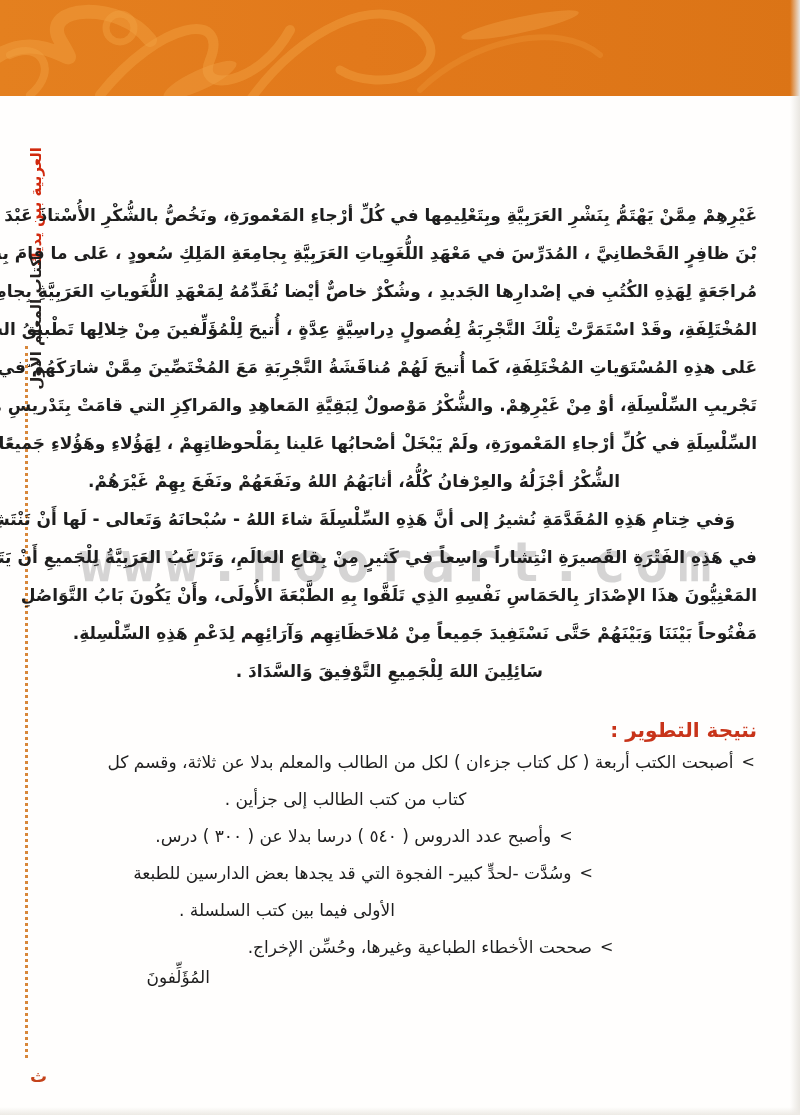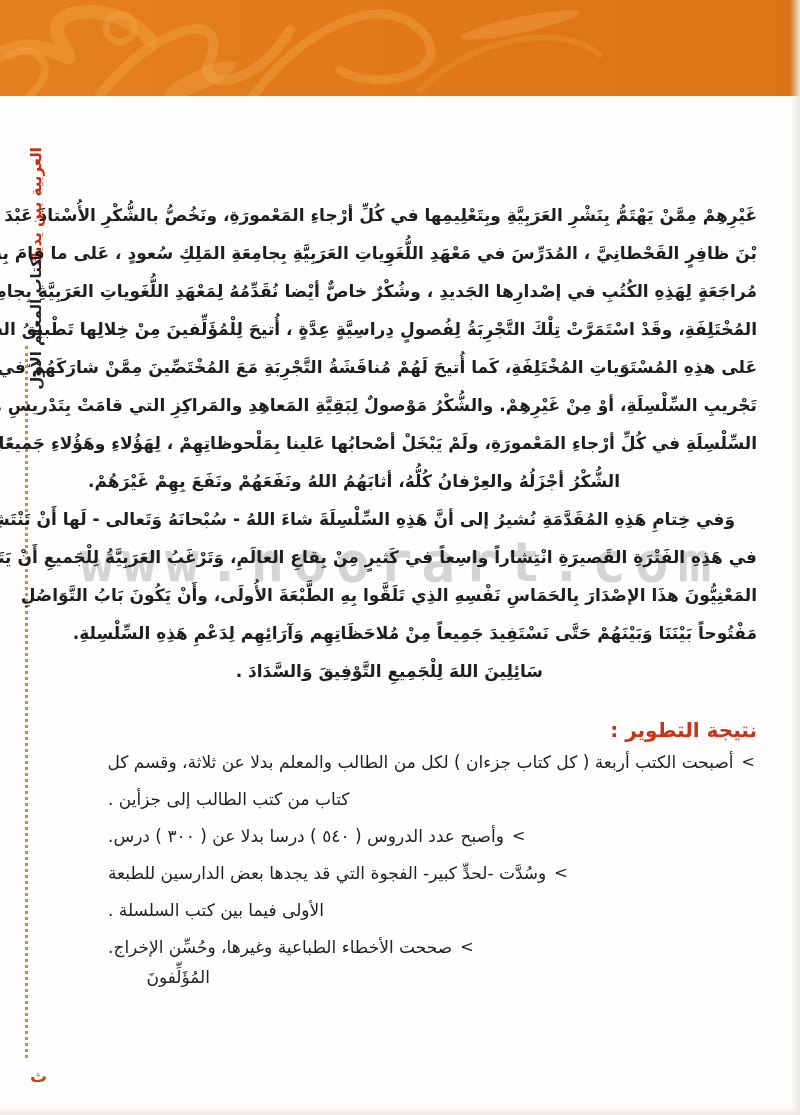--- a/index.html
+++ b/index.html
@@ -72,21 +72,21 @@
     margin-top:26px;
     line-height:28px;
     font-size:20px;
     font-weight:bold;
     color:#c8341a;
     text-align:right;
   }
   .dev-line{
     line-height:37px;
     font-size:17px;
-    text-align:left;
+    text-align:center;
     white-space:nowrap;
   }
   .bullet{
     display:inline-block;
     direction:ltr;unicode-bidi:isolate;
     font-size:16px;
     margin-left:8px;
     transform:translateY(-1px);
     color:#1e1e1e;
   }

